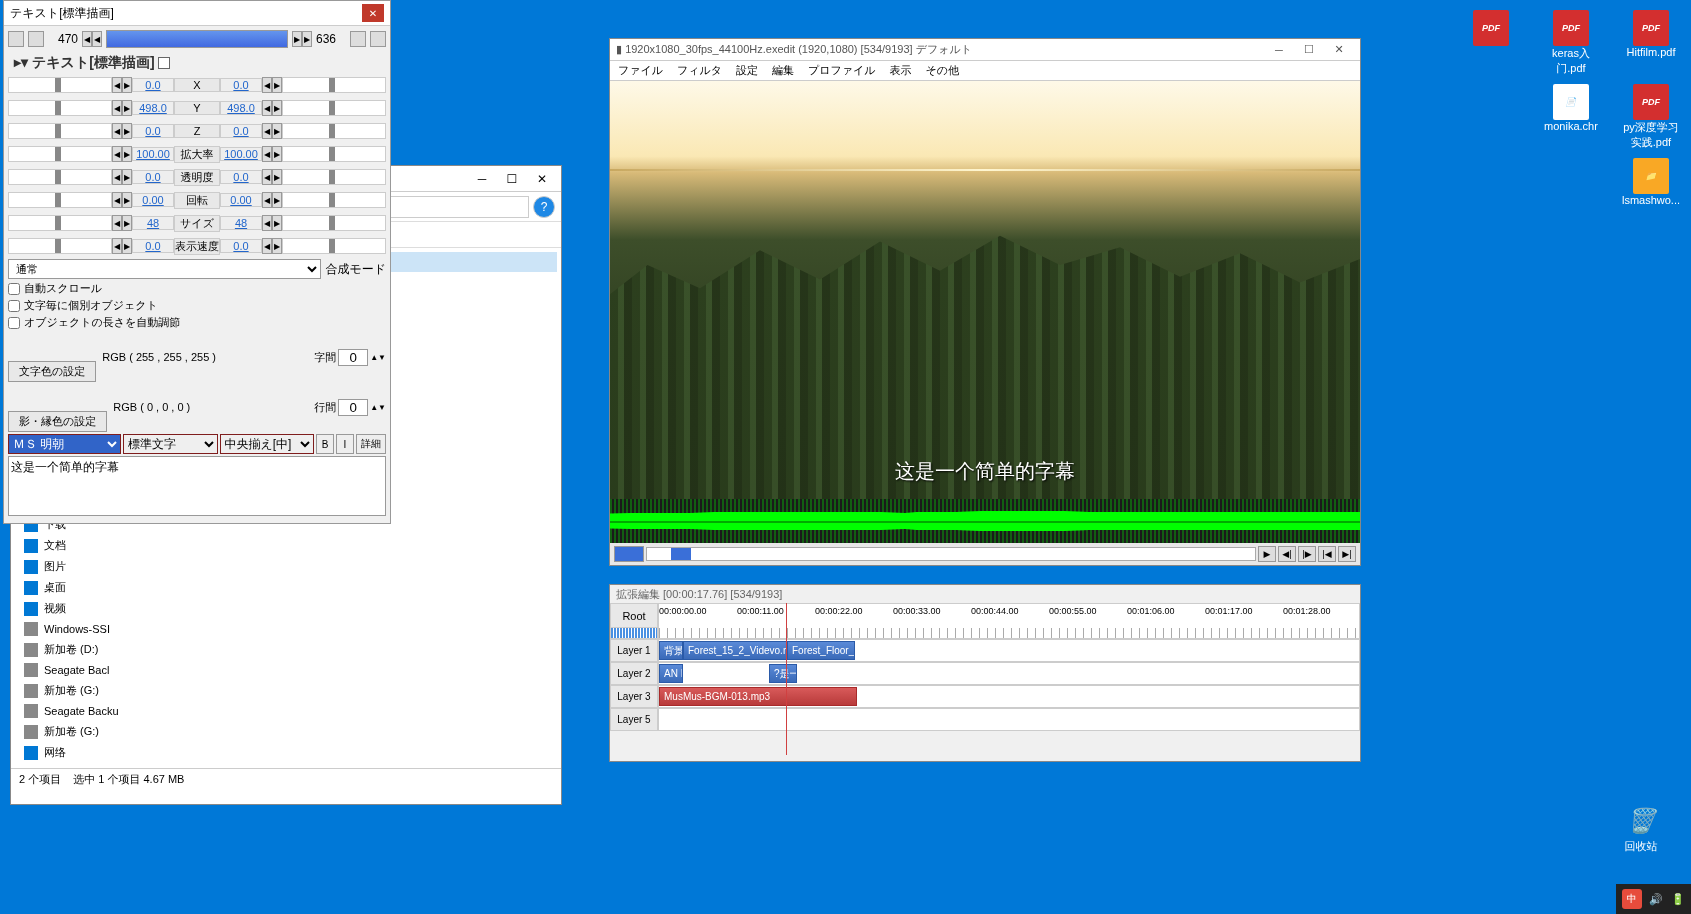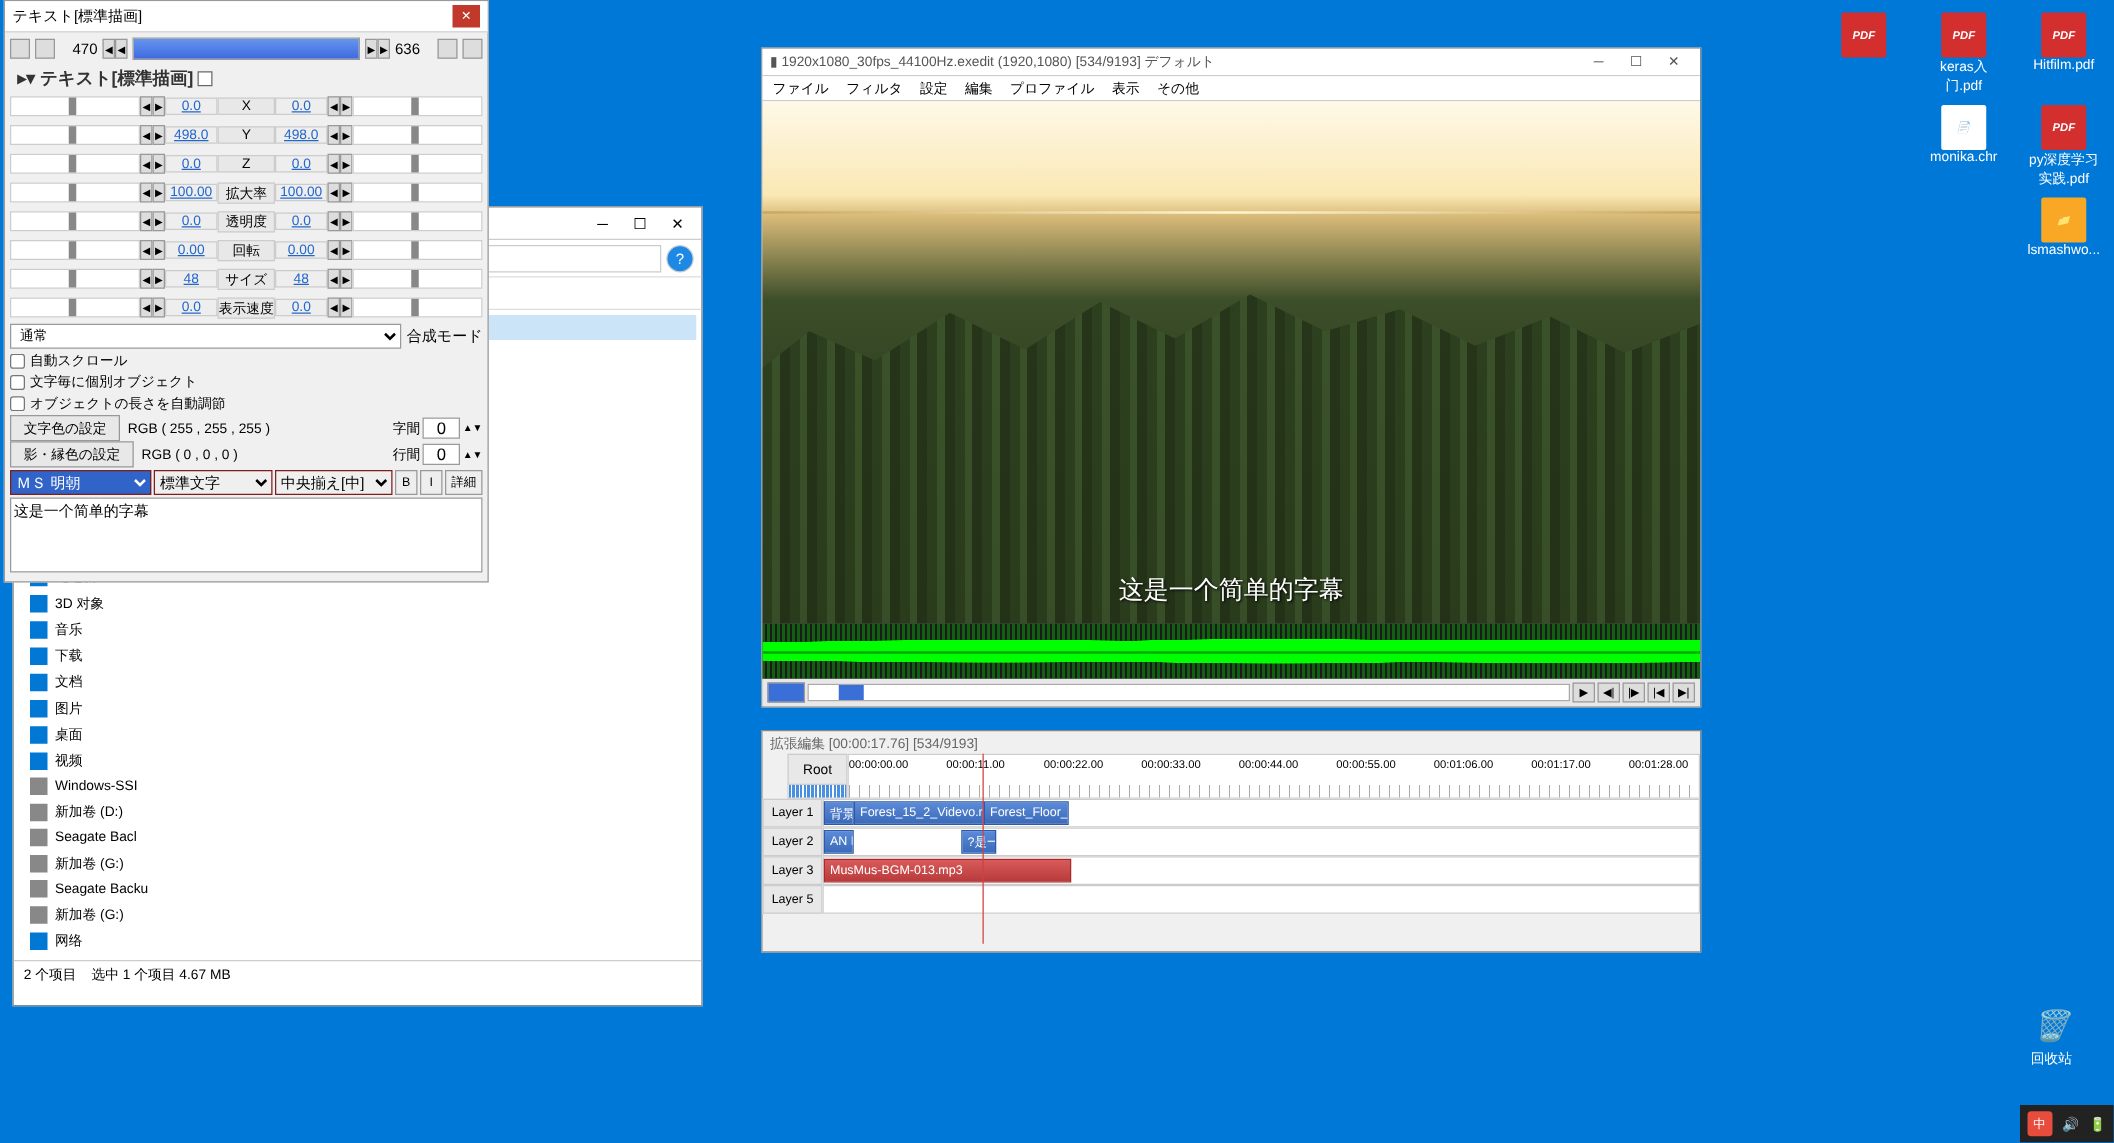--- a/index.html
+++ b/index.html
@@ -29,21 +29,21 @@
 .param-arrows { display: flex; }
 .param-arrows span { width: 10px; height: 16px; background: #ddd; border: 1px solid #999; font-size: 8px; display: flex; align-items: center; justify-content: center; }
 .param-val { width: 42px; text-align: center; font-size: 11px; background: #fff; border: 1px solid #ccc; background: #eee; }
 .param-val.link { color: #2266cc; text-decoration: underline; }
 .param-label { width: 46px; text-align: center; font-size: 11px; background: #e8e8e8; border: 1px solid #ccc; }
 .td-select-row { display: flex; align-items: center; gap: 4px; margin: 2px 0; }
 .td-select { flex: 1; height: 20px; background: #fff; border: 1px solid #999; font-size: 11px; padding: 1px 3px; }
 .td-check { display: flex; align-items: center; gap: 4px; font-size: 11px; margin: 2px 0; }
 .td-check input { width: 12px; height: 12px; }
 .td-colorrow { display: flex; align-items: center; gap: 6px; font-size: 11px; }
-.td-colorrow .btn { background: #e8e8e8; border: 1px solid #999; padding: 2px 10px; }
+.td-colorrow .btn { background: #e8e8e8; border: 1px solid #999; padding: 2px 10px; margin-top: 29px; }
 .td-numbox { width: 30px; text-align: center; border: 1px solid #999; }
 .td-spinrow { display: flex; align-items: center; gap: 2px; font-size: 11px; margin-left: auto; }
 .td-font-row { display: flex; gap: 2px; margin: 2px 0; }
 .td-font-row select { height: 20px; border: 1px solid #7f1d1d; font-size: 12px; }
 .td-font-row .font-sel { flex: 1.2; background: #3164c8; color: #fff; }
 .td-font-row .style-sel { flex: 1; }
 .td-font-row .align-sel { flex: 1; }
 .td-font-row .fbtn { width: 18px; height: 20px; background: #eee; border: 1px solid #999; font-size: 10px; }
 .td-textarea { width: 100%; height: 60px; border: 1px solid #999; font-size: 12px; padding: 2px; resize: none; }
 
@@ -80,21 +80,21 @@
 .av-wave .wv { position: absolute; inset: 4px 0; background: radial-gradient(ellipse at 10% 50%,#0f0 30%,transparent 31%),radial-gradient(ellipse at 25% 50%,#0f0 35%,transparent 36%),radial-gradient(ellipse at 40% 50%,#0f0 32%,transparent 33%),radial-gradient(ellipse at 55% 50%,#0f0 38%,transparent 39%),radial-gradient(ellipse at 70% 50%,#0f0 34%,transparent 35%),radial-gradient(ellipse at 85% 50%,#0f0 36%,transparent 37%),radial-gradient(ellipse at 95% 50%,#0f0 30%,transparent 31%); }
 .av-scrub { height: 22px; background: #e8e8e8; display: flex; align-items: center; padding: 0 4px; gap: 2px; }
 .av-scrub .track { flex: 1; height: 14px; background: #fff; border: 1px solid #aaa; position: relative; }
 .av-scrub .track .thumb { position: absolute; left: 4%; top: 0; width: 20px; height: 100%; background: #3a6fd8; }
 .av-scrub .pbtn { width: 18px; height: 16px; background: #ddd; border: 1px solid #999; font-size: 9px; display: flex; align-items: center; justify-content: center; }
 
 
 .timeline { position: absolute; left: 609px; top: 584px; width: 752px; height: 178px; background: #f0f0f0; border: 1px solid #888; }
 .tl-title { height: 18px; padding: 2px 6px; font-size: 11px; color: #666; }
 .tl-header { display: flex; height: 36px; }
-.tl-root { width: 48px; background: #e8e8e8; border: 1px solid #ccc; display: flex; flex-direction: column; margin-left: 20px; }
+.tl-root { width: 48px; background: #e8e8e8; border: 1px solid #ccc; display: flex; flex-direction: column; }
 .tl-root-btn { flex: 1; display: flex; align-items: center; justify-content: center; font-size: 11px; border-bottom: 1px solid #ccc; }
 .tl-root-bar { height: 10px; background: repeating-linear-gradient(90deg,#4a90e2 0 2px,#fff 2px 3px); }
 .tl-ruler { flex: 1; background: #fff; border: 1px solid #ccc; position: relative; font-size: 9px; }
 .tl-ruler .tick { position: absolute; top: 2px; font-size: 9px; }
 .tl-ruler .grad { position: absolute; bottom: 0; left: 0; right: 0; height: 10px; background: repeating-linear-gradient(90deg,#aaa 0 1px,transparent 1px 8px); }
 .tl-layers { }
 .tl-layer { display: flex; height: 23px; }
 .tl-layer-name { width: 48px; background: #e8e8e8; border: 1px solid #ccc; display: flex; align-items: center; justify-content: center; font-size: 10px; }
 .tl-layer-track { flex: 1; background: #fff; border: 1px solid #ccc; position: relative; }
 .tl-clip { position: absolute; top: 1px; height: 19px; display: flex; align-items: center; padding: 0 4px; font-size: 10px; color: #fff; overflow: hidden; white-space: nowrap; }

